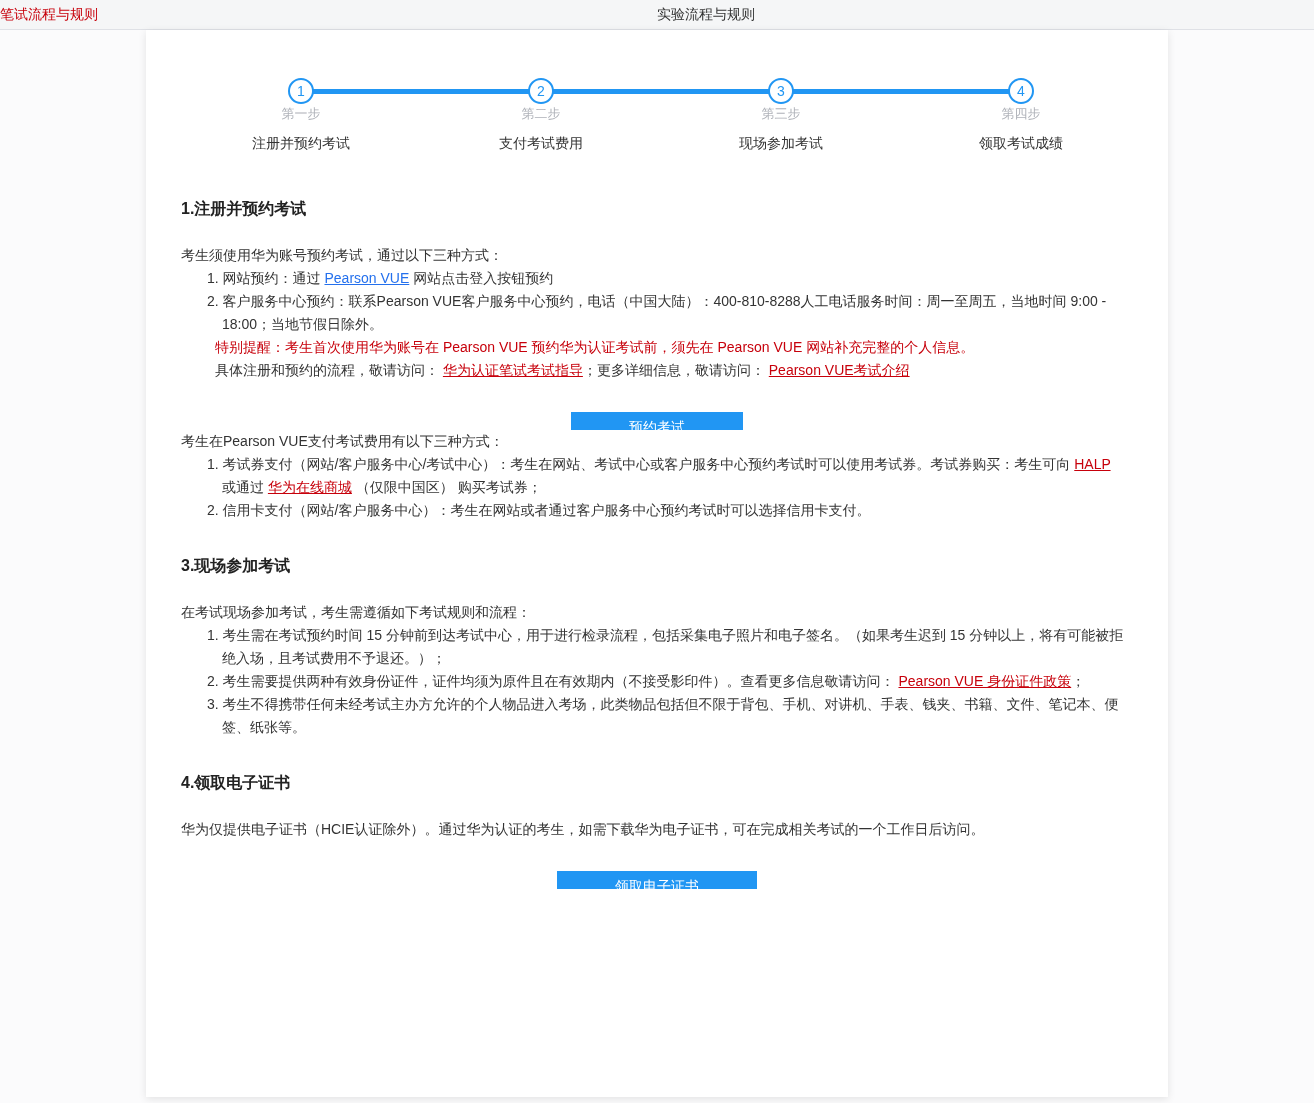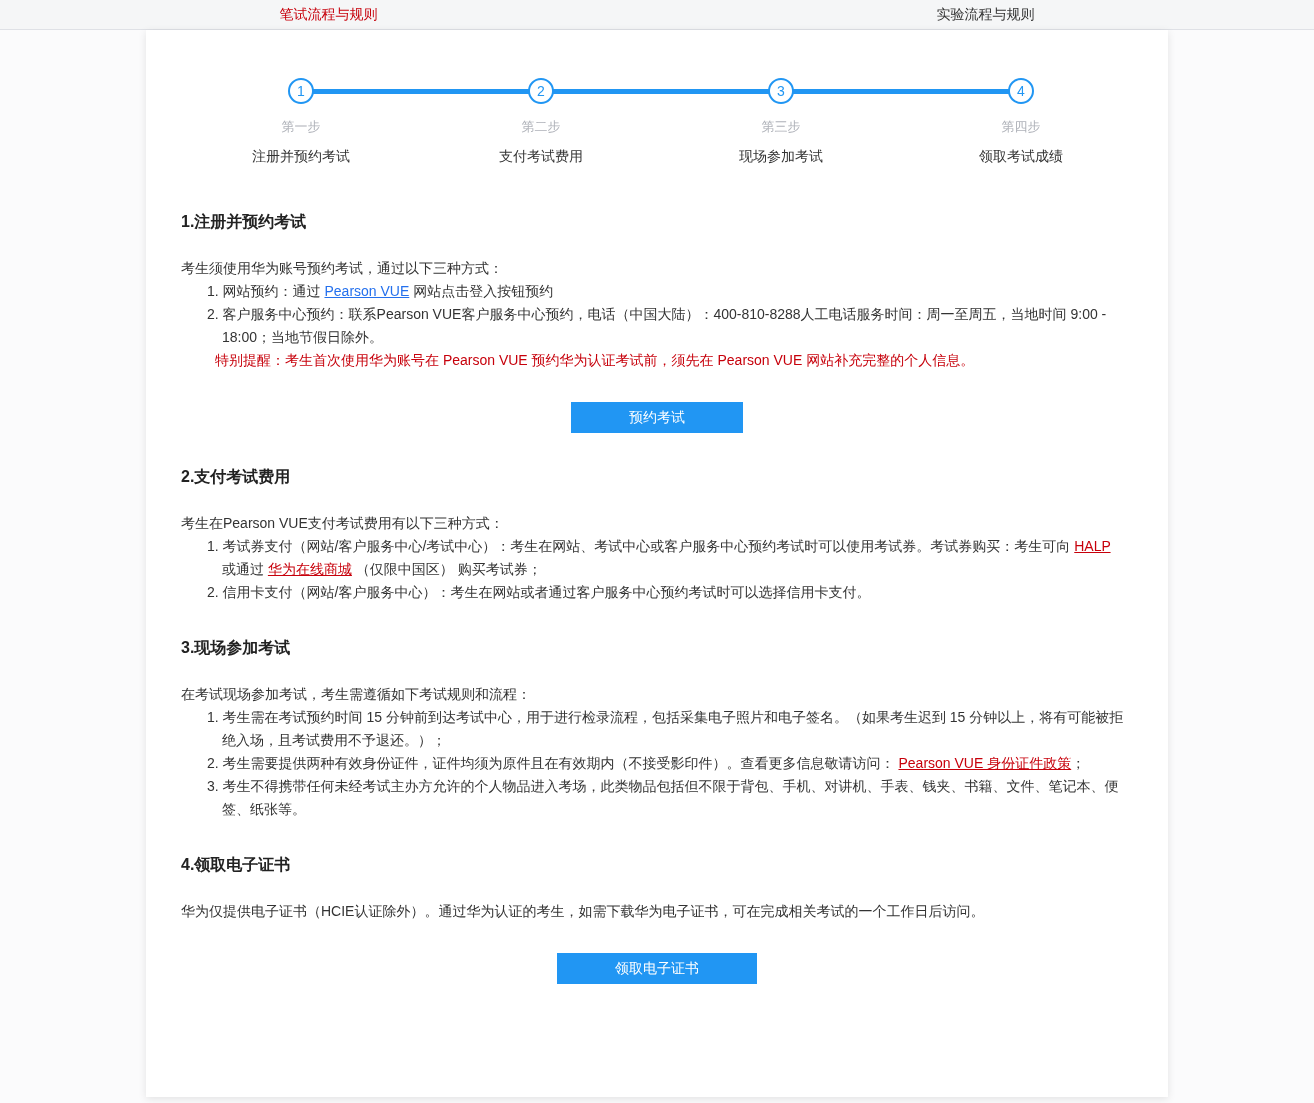--- a/index.html
+++ b/index.html
@@ -18,21 +18,21 @@
     padding-bottom:6px;
   }
   
   .tabbar{
     height:30px;
     background:#f5f6f7;
     border-bottom:1px solid #dfe1e6;
     display:flex;
     align-items:center;
   }
-  .tab-half{flex:1;text-align:center;}
+  .tab-half{flex:1;}
   .tab{display:inline-block;font-size:14px;line-height:29px;cursor:pointer;color:#333;}
   .tab.active{color:var(--red);}
   
   .card{
     width:1022px;
     margin:0 auto;
     background:#fff;
     box-shadow:0 2px 8px rgba(0,0,0,0.10);
     padding:48px 35px 55px;
     min-height:1067px;
@@ -57,21 +57,21 @@
     width:26px;height:26px;
     margin:0 auto;
     border:2px solid var(--blue);
     border-radius:50%;
     background:#fff;
     color:var(--blue);
     font-size:14px;
     line-height:22px;
     text-align:center;
   }
-  .step-label{margin-top:14px;color:#aeb1b8;font-size:13px;}
+  .step-label{margin-top:1px;color:#aeb1b8;font-size:13px;}
   .step-name{margin-top:12px;color:#333;font-size:14px;}
   
   .section-heading{
     font-size:16px;
     font-weight:bold;
     color:#222;
     margin:34px 0 24px;
   }
   .section:first-child .section-heading{margin-top:46px;}
   .intro{line-height:23px;}
@@ -79,21 +79,21 @@
   .li{line-height:23px;padding-left:15px;text-indent:-15px;padding-right:6px;}
   .notes{margin-left:34px;}
   .note-line{line-height:23px;padding-right:6px;}
   .seg-red{color:var(--red);}
   a.seg-link-blue{color:var(--link-blue);text-decoration:underline;cursor:pointer;}
   a.seg-link-red{color:var(--red);text-decoration:underline;cursor:pointer;}
   
   .btn{
     display:block;
     margin:30px auto 0;
-    height:31px;
+    height:18px;
     padding:0 58px;
     background:var(--blue);
     color:#fff;
     font-size:14px;
     font-family:inherit;
     border:none;
     cursor:pointer;
     line-height:31px;
   }
   .btn-lg{}
@@ -143,25 +143,25 @@
   <div id="sections">
       <div class="section">
         <h3 class="section-heading">1.注册并预约考试</h3>
         <p class="intro">考生须使用华为账号预约考试，通过以下三种方式：</p>
         <div class="ol">
           <div class="li"><span class="seg-plain">1. </span><span class="seg-plain">网站预约：通过 </span><a class="seg-link-blue" href="#">Pearson VUE</a><span class="seg-plain"> 网站点击登入按钮预约</span></div>
           <div class="li"><span class="seg-plain">2. </span><span class="seg-plain">客户服务中心预约：联系Pearson VUE客户服务中心预约，电话（中国大陆）：400-810-8288人工电话服务时间：周一至周五，当地时间 9:00 - 18:00；当地节假日除外。</span></div>
         </div>
         <div class="notes">
           <div class="note-line"><span class="seg-red">特别提醒：考生首次使用华为账号在 Pearson VUE 预约华为认证考试前，须先在 Pearson VUE 网站补充完整的个人信息。</span></div>
+          <div class="note-line"><span class="seg-plain">具体注册和预约的流程，敬请访问： </span><a class="seg-link-red" href="#">华为认证笔试考试指导</a><span class="seg-plain">；更多详细信息，敬请访问： </span><a class="seg-link-red" href="#">Pearson VUE考试介绍</a></div>
         </div>
         <button class="btn">预约考试</button>
       </div>
       <div class="section">
-        <h3 class="section-heading">2.支付考试费用</h3>
         <p class="intro">考生在Pearson VUE支付考试费用有以下三种方式：</p>
         <div class="ol">
           <div class="li"><span class="seg-plain">1. </span><span class="seg-plain">考试券支付（网站/客户服务中心/考试中心）：考生在网站、考试中心或客户服务中心预约考试时可以使用考试券。考试券购买：考生可向 </span><a class="seg-link-red" href="#">HALP</a><span class="seg-plain"> 或通过 </span><a class="seg-link-red" href="#">华为在线商城</a><span class="seg-plain"> （仅限中国区） 购买考试券；</span></div>
           <div class="li"><span class="seg-plain">2. </span><span class="seg-plain">信用卡支付（网站/客户服务中心）：考生在网站或者通过客户服务中心预约考试时可以选择信用卡支付。</span></div>
         </div>
       </div>
       <div class="section">
         <h3 class="section-heading">3.现场参加考试</h3>
         <p class="intro">在考试现场参加考试，考生需遵循如下考试规则和流程：</p>
         <div class="ol">

